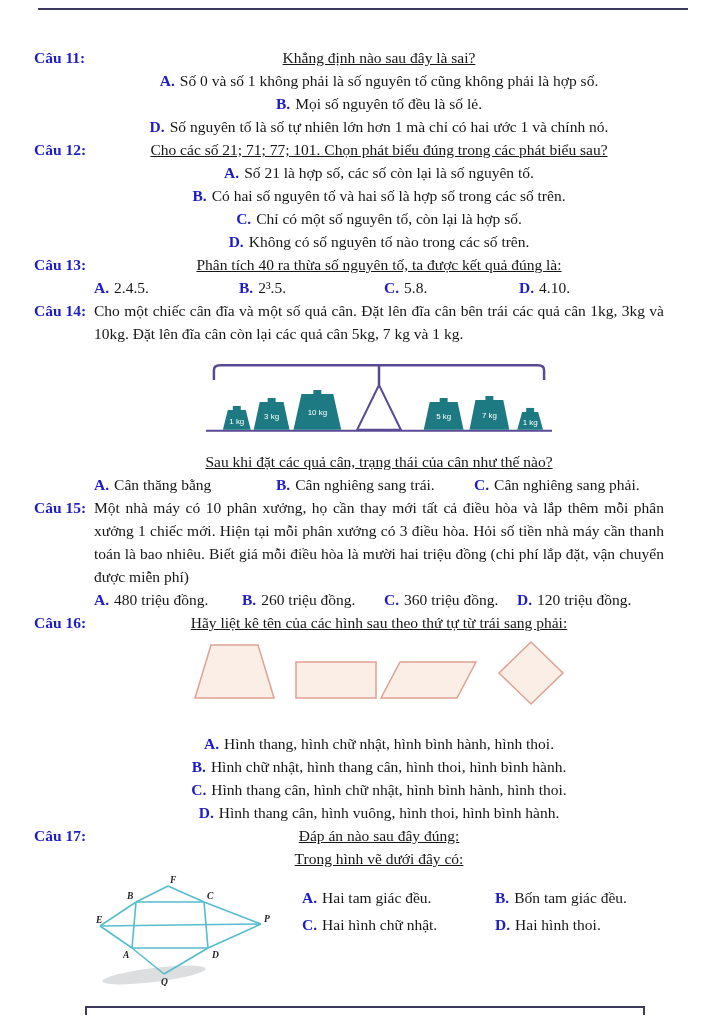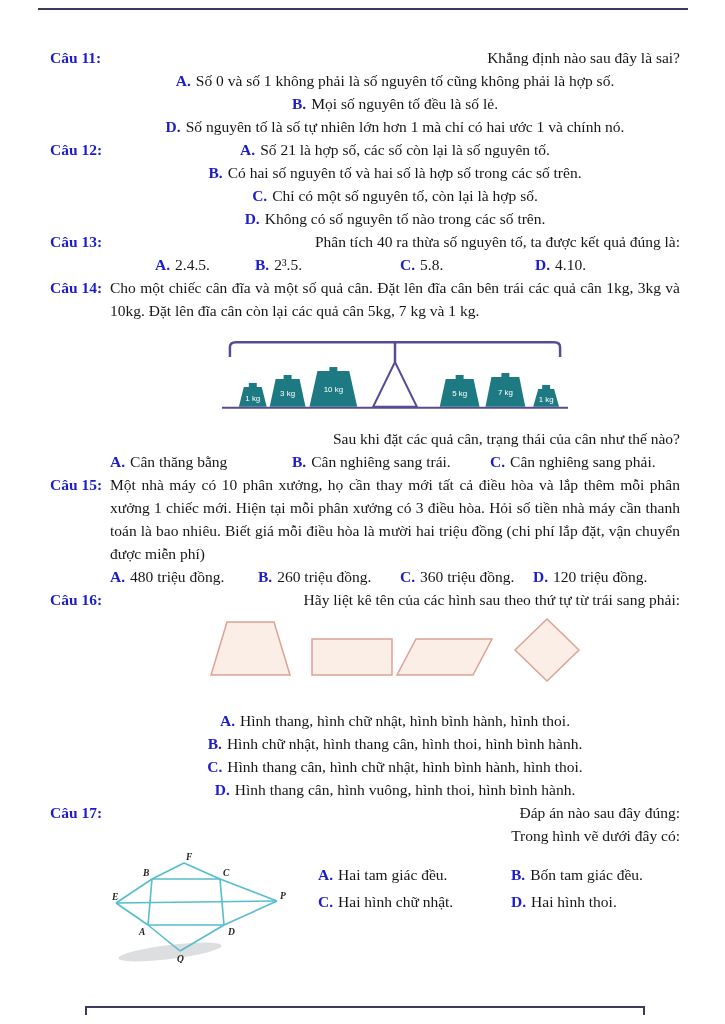--- a/index.html
+++ b/index.html
@@ -21,37 +21,37 @@
   .border-bottom {
     position:absolute; top:1006px; left:85px; width:560px;
     border-top:2px solid #3c3a5e;
   }
   .border-bottom .tick {
     position:absolute; top:0; width:0; height:7px; border-left:2px solid #3c3a5e;
   }
   .border-bottom .tick.left { left:0; }
   .border-bottom .tick.right { right:0; }
 
-  .content { position:absolute; top:46px; left:50px; width:630px; }
+  .content { position:absolute; top:46px; left:34px; width:630px; }
 
   .q { display:flex; align-items:flex-start; }
   .qlabel {
     flex:0 0 60px; width:60px;
     color:#1c1cc8; font-weight:bold;
   }
   .qbody { flex:1; min-width:0; }
   .qtext { text-align:justify; }
-  .qtext.no-justify { text-align:right; }
+  .qtext.no-justify { text-align:center;text-decoration:underline; }
 
   .letter { color:#1c1cc8; font-weight:bold; margin-right:5px; }
   .opt-line { text-align:center; }
 
   .opt-row { display:flex; }
   .opt-row .slot { white-space:nowrap; }
-  .row-q13 .slot1 { width:145px;text-align:center; } .row-q13 .slot2 { width:145px; } .row-q13 .slot3 { width:135px; }
+  .row-q13 .slot1 { width:145px; } .row-q13 .slot2 { width:145px; } .row-q13 .slot3 { width:135px; }
   .row-q14 .slot1 { width:182px; } .row-q14 .slot2 { width:198px; }
   .row-q15 .slot1 { width:148px; } .row-q15 .slot2 { width:142px; } .row-q15 .slot3 { width:133px; }
 
   .fig-center { text-align:center; margin:7px 0 4px 0; }
   .fig-shapes { text-align:center; margin:6px 0 16px 0; }
 
   .q17-flex { display:flex; align-items:flex-start; margin-top:4px; }
   .q17-fig { flex:0 0 180px; margin-left:2px; }
   .q17-opts { margin-left:26px; margin-top:12px; }
   .q17-opts .opt-row { margin-bottom:4px;gap:35px; }
@@ -74,20 +74,21 @@
         <div class="qtext no-justify">Khẳng định nào sau đây là sai?</div>
         <div class="opt-line"><span class="letter">A.</span><span>Số 0 và số 1 không phải là số nguyên tố cũng không phải là hợp số.</span></div>
         <div class="opt-line"><span class="letter">B.</span><span>Mọi số nguyên tố đều là số lẻ.</span></div>
         <div class="opt-line"><span class="letter">D.</span><span>Số nguyên tố là số tự nhiên lớn hơn 1 mà chỉ có hai ước 1 và chính nó.</span></div>
       </div>
     </div>
 
     <div class="q">
       <div class="qlabel">Câu 12:</div>
       <div class="qbody">
+        <div class="qtext no-justify">Cho các số 21; 71; 77; 101. Chọn phát biểu đúng trong các phát biểu sau?</div>
         <div class="opt-line"><span class="letter">A.</span><span>Số 21 là hợp số, các số còn lại là số nguyên tố.</span></div>
         <div class="opt-line"><span class="letter">B.</span><span>Có hai số nguyên tố và hai số là hợp số trong các số trên.</span></div>
         <div class="opt-line"><span class="letter">C.</span><span>Chỉ có một số nguyên tố, còn lại là hợp số.</span></div>
         <div class="opt-line"><span class="letter">D.</span><span>Không có số nguyên tố nào trong các số trên.</span></div>
       </div>
     </div>
 
     <div class="q">
       <div class="qlabel">Câu 13:</div>
       <div class="qbody">

